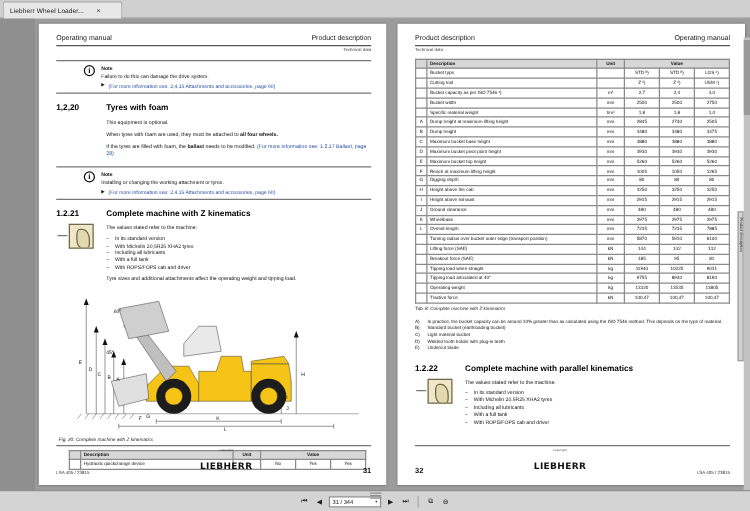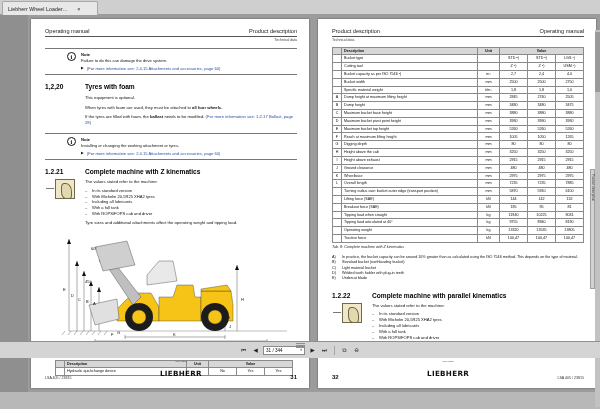--- a/index.html
+++ b/index.html
@@ -2,21 +2,21 @@
 <html><head>
 <meta charset="utf-8">
 <style>
   * { box-sizing: border-box; margin: 0; padding: 0; }
   html, body {
     width: 600px; height: 409px;
     font-family: "Liberation Sans", sans-serif;
     background: #b8b8b8;
     overflow: hidden;
   }
-  #app { position: relative; width: 600px; height: 358px; background: #9e9e9e; }
+  #app { position: relative; width: 600px; height: 409px; background: #9e9e9e; }
 
   
   .tabstrip {
     position: absolute; top: 0; left: 0; width: 600px; height: 15px;
     background: #cfcfcf;
     border-bottom: 1px solid #9a9a9a;
   }
   .tab {
     position: absolute; left: 2px; top: 1px; height: 14px;
     min-width: 96px;

